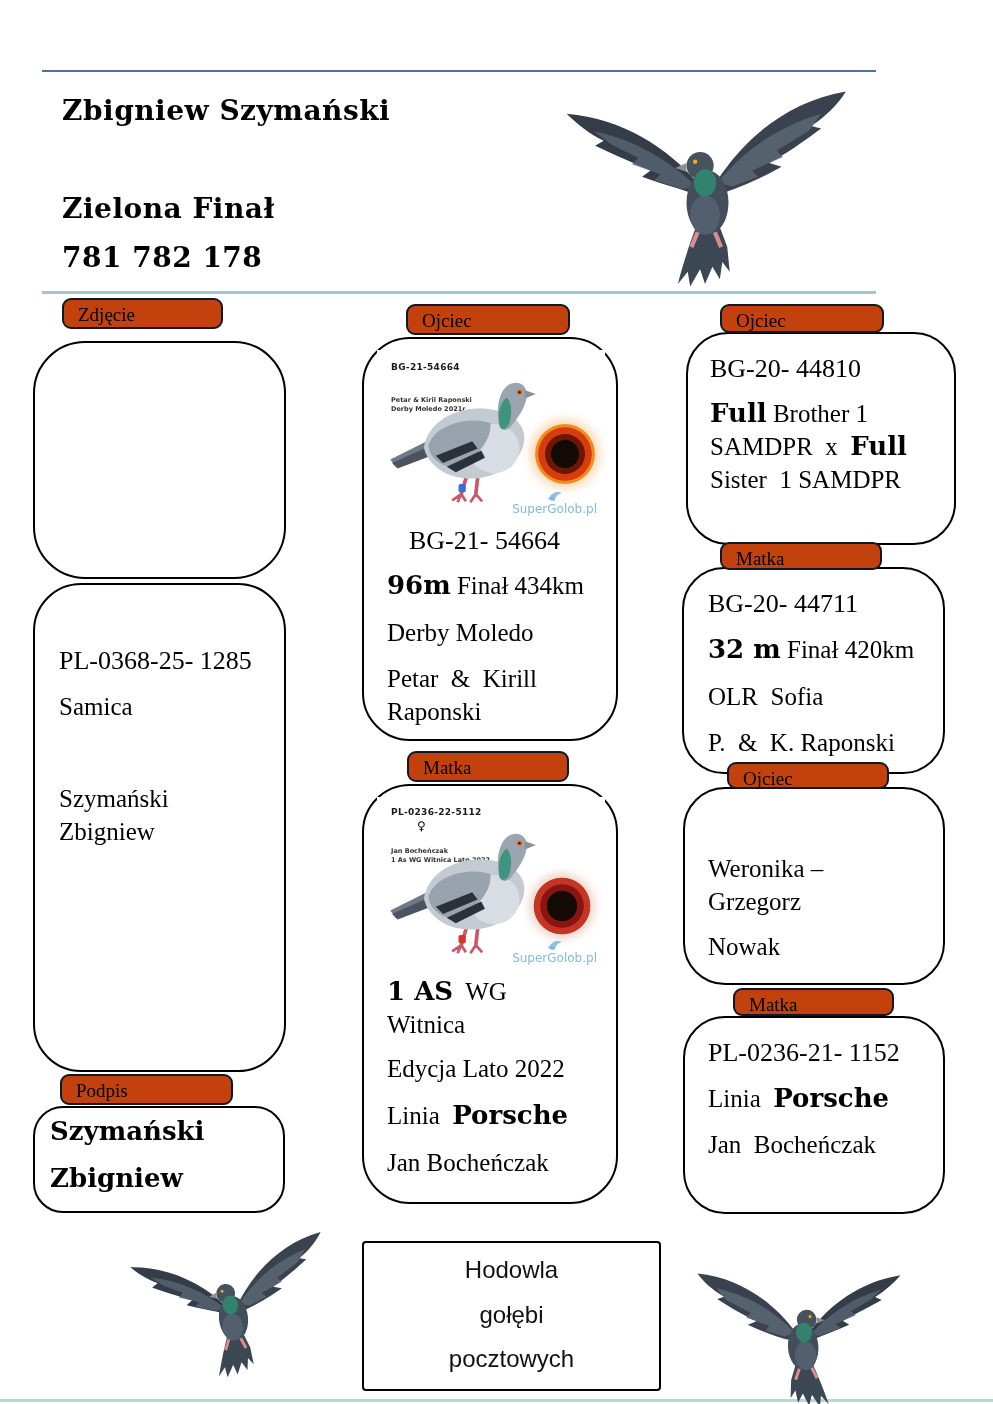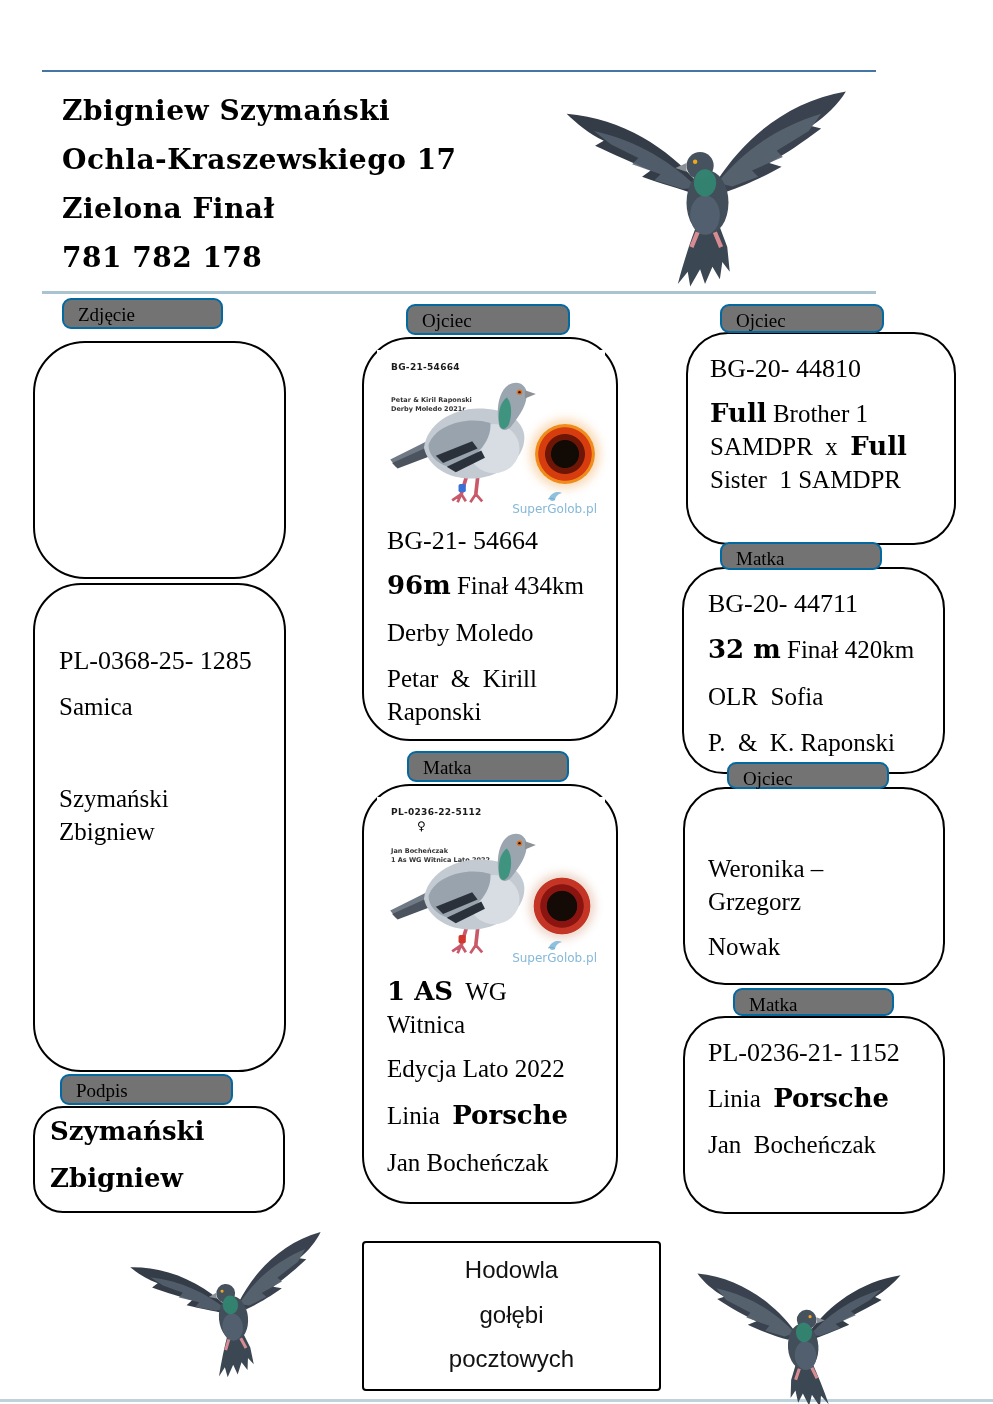--- a/index.html
+++ b/index.html
@@ -6,21 +6,21 @@
   .page{position:relative;width:993px;height:1404px;background:#fff;overflow:hidden;
         font-family:"Liberation Serif", serif;color:#000;}
   .rule{position:absolute;}
   .rule-top{left:42px;top:70px;width:834px;height:2px;background:var(--color-rule-dark,#4475a5);}
   .rule-mid{left:42px;top:291px;width:834px;height:3px;background:var(--color-rule-light,#a9c4cf);}
   .rule-bottom{left:0;top:1399px;width:993px;height:3px;background:var(--color-rule-bottom,#bdd2da);}
 
   .hdr{position:absolute;left:62px;font-family:"DejaVu Serif", serif;font-weight:bold;
        font-size:28px;letter-spacing:.5px;white-space:pre;}
 
-  .lbl{position:absolute;box-sizing:border-box;background:#737373;border:2px solid #0369a1;
+  .lbl{position:absolute;box-sizing:border-box;background:#c2410c;border:2px solid #0f172a;
        border-radius:9px;font-size:19px;line-height:26px;padding:2px 6px 2px 14px;z-index:6;
        white-space:pre;}
   .bigbox{position:absolute;box-sizing:border-box;background:#fff;border:2px solid #000;z-index:1;}
 
   .txt{position:absolute;font-size:25px;line-height:33px;white-space:pre-wrap;z-index:3;}
   .ring{font-size:26px;}
   .heavy{font-family:"DejaVu Serif", serif;font-weight:bold;}
 
   .card{position:absolute;z-index:2;background:#fff;}
   .card-ring{position:absolute;font-family:"DejaVu Sans", sans-serif;font-weight:bold;
@@ -92,21 +92,20 @@
   </defs>
 </svg>
 
 <div class="page">
 
   <div class="rule rule-top"></div>
   <div class="rule rule-mid"></div>
   <div class="rule rule-bottom"></div>
 
   <div class="hdr" style="top:94px;">Zbigniew Szymański</div>
-  <div class="hdr" style="top:143px;">Ochla-Kraszewskiego 17</div>
   <div class="hdr" style="top:192px;">Zielona Finał</div>
   <div class="hdr" style="top:241px;">781 782 178</div>
 
   <svg class="pigeon" style="left:535px;top:84px;width:345px;height:210px;">
     <use href="#pigeon-fly" width="345" height="210"></use>
   </svg>
 
   <div class="lbl" style="left:62px;top:298px;width:161px;height:31px;">Zdjęcie</div>
   <div class="bigbox" style="left:33px;top:341px;width:253px;height:238px;border-radius:52px;"></div>
 
@@ -132,21 +131,21 @@
     </svg>
     <div class="eye eye-father" style="left:158px;top:74px;"></div>
     <div class="wm" style="right:8px;bottom:4px;">
       <svg width="16" height="12">
           <use href="#wm-bird" width="16" height="12"></use>
         </svg>
       <span class="wm-text">SuperGolob.pl</span>
     </div>
   </div>
 
-  <div class="txt ring" style="left:387px;top:524px;width:220px;">BG-21- 54664</div>
+  <div class="txt ring" style="left:409px;top:524px;width:220px;">BG-21- 54664</div>
   <div class="txt" style="left:387px;top:569px;width:225px;"><span class="heavy" style="font-size:26px;">96m</span><span> Finał 434km</span></div>
   <div class="txt" style="left:387px;top:616px;width:220px;">Derby Moledo</div>
   <div class="txt" style="left:387px;top:662px;width:200px;">Petar  &amp;  Kirill Raponski</div>
 
   <div class="lbl" style="left:407px;top:751px;width:162px;height:31px;">Matka</div>
   <div class="bigbox" style="left:362px;top:784px;width:256px;height:420px;border-radius:48px;"></div>
 
   <div class="card" style="left:377px;top:797px;width:228px;height:172px;">
     <div class="card-ring" style="left:14px;top:10px;">PL-0236-22-5112</div>
     <div class="card-sex" style="left:40px;top:22px;">♀</div>

